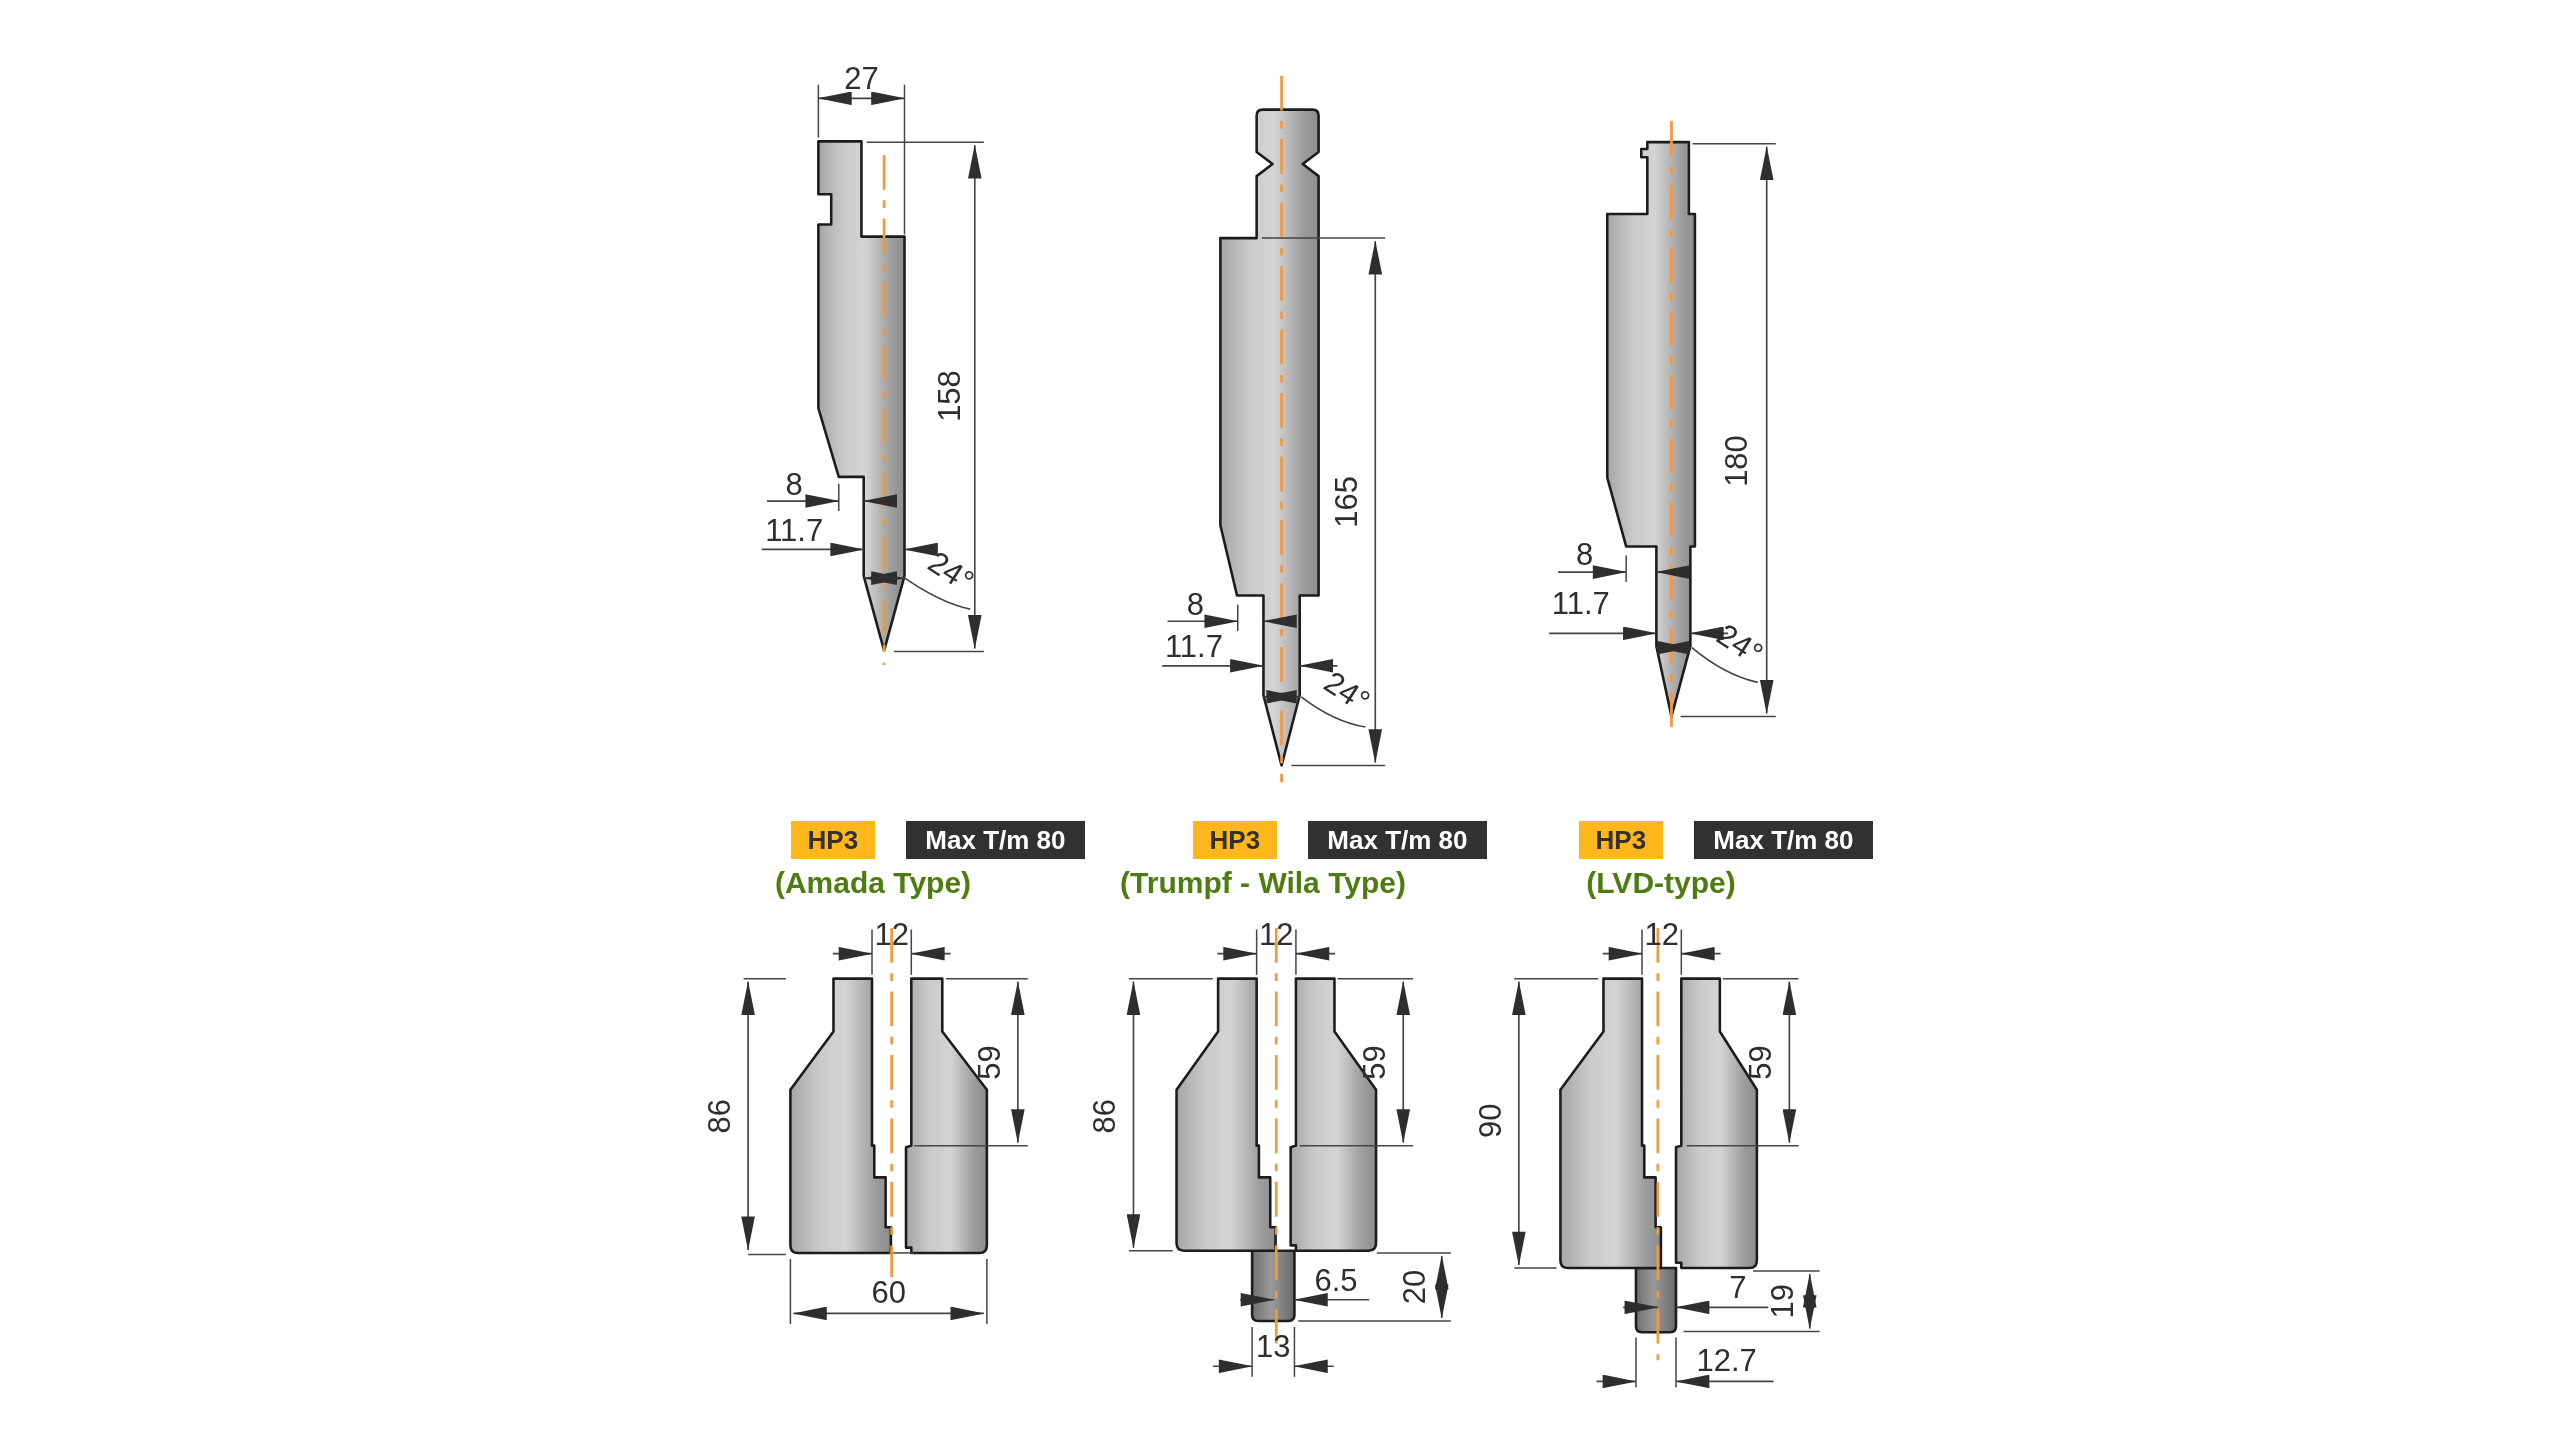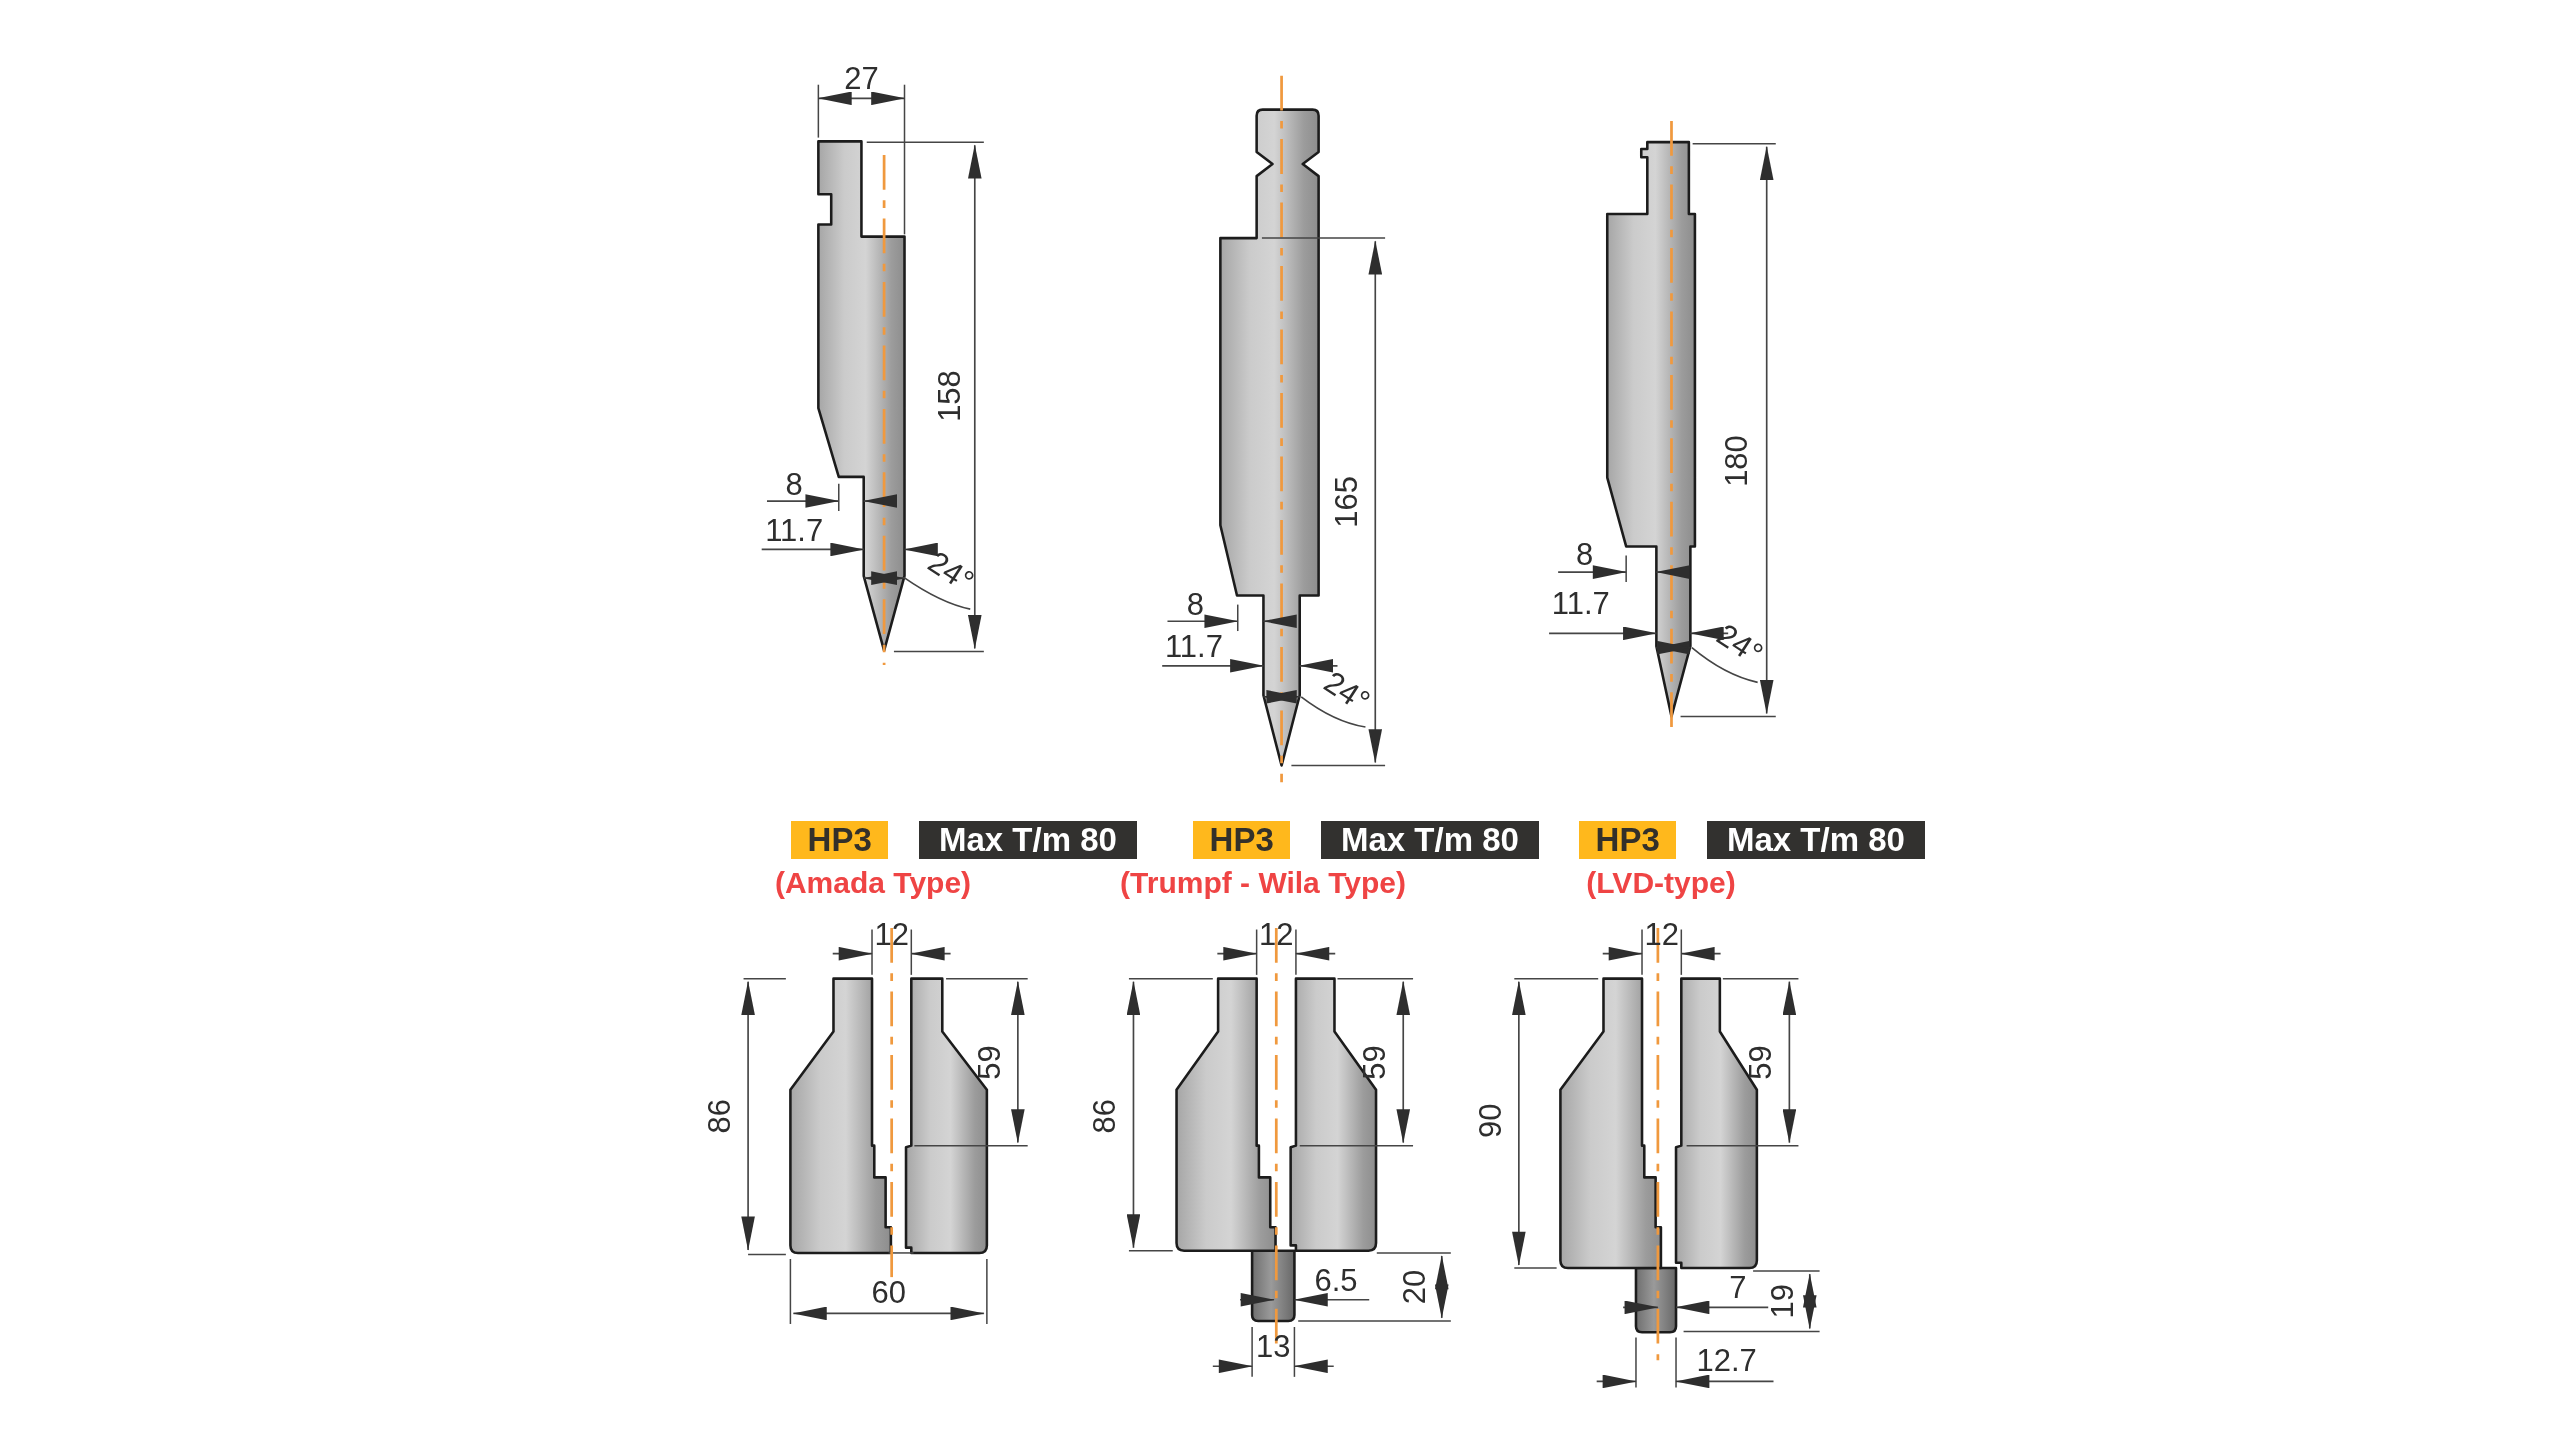--- a/index.html
+++ b/index.html
@@ -6,26 +6,26 @@
   body{width:2576px;height:1451px;position:relative;background:#ffffff;overflow:hidden;
        font-family:"Liberation Sans",sans-serif;}
   #drawing{position:absolute;left:0;top:0;}
   .outline{fill:url(#gBody);stroke:#1c1c1c;stroke-width:3.4;stroke-linejoin:round;}
   .tangfill{fill:url(#gTang);stroke:#1c1c1c;stroke-width:3.4;stroke-linejoin:round;}
   .dim{stroke:#454545;stroke-width:2.2;fill:none;}
   .ext{stroke:#454545;stroke-width:2;fill:none;}
   .cl{stroke:#F0993E;stroke-width:3.6;stroke-dasharray:46 14 10 14;fill:none;}
   .dim-text{fill:#2e2e2e;font-size:41px;font-family:"Liberation Sans",sans-serif;}
   .badge{position:absolute;top:821px;height:38px;display:flex;align-items:center;
-         font-weight:700;font-size:33px;line-height:38px;padding-left:41px;}
+         font-weight:700;font-size:26px;line-height:38px;padding-left:41px;}
   .badge .hp3{background:#FFB81C;color:#33302a;display:flex;align-items:center;
               justify-content:center;padding:0 16.6px;}
   .badge .max{background:#32312F;color:#ffffff;display:flex;align-items:center;
               justify-content:center;padding:0 19.6px;white-space:nowrap;margin-left:31px;}
-  .typename{position:absolute;top:866px;transform:translateX(-50%);color:#ef4444;
+  .typename{position:absolute;top:866px;transform:translateX(-50%);color:#4d7c0f;
             font-weight:700;font-size:30px;white-space:nowrap;}
 </style>
 </head>
 <body>
 
 <svg id="drawing" width="2576" height="1451" viewBox="0 0 3409 1920">
   <defs>
     <linearGradient id="gBody" x1="0" y1="0" x2="1" y2="0">
       <stop offset="0" stop-color="#a6a6a6"></stop>
       <stop offset="0.3" stop-color="#cbcbcb"></stop>

